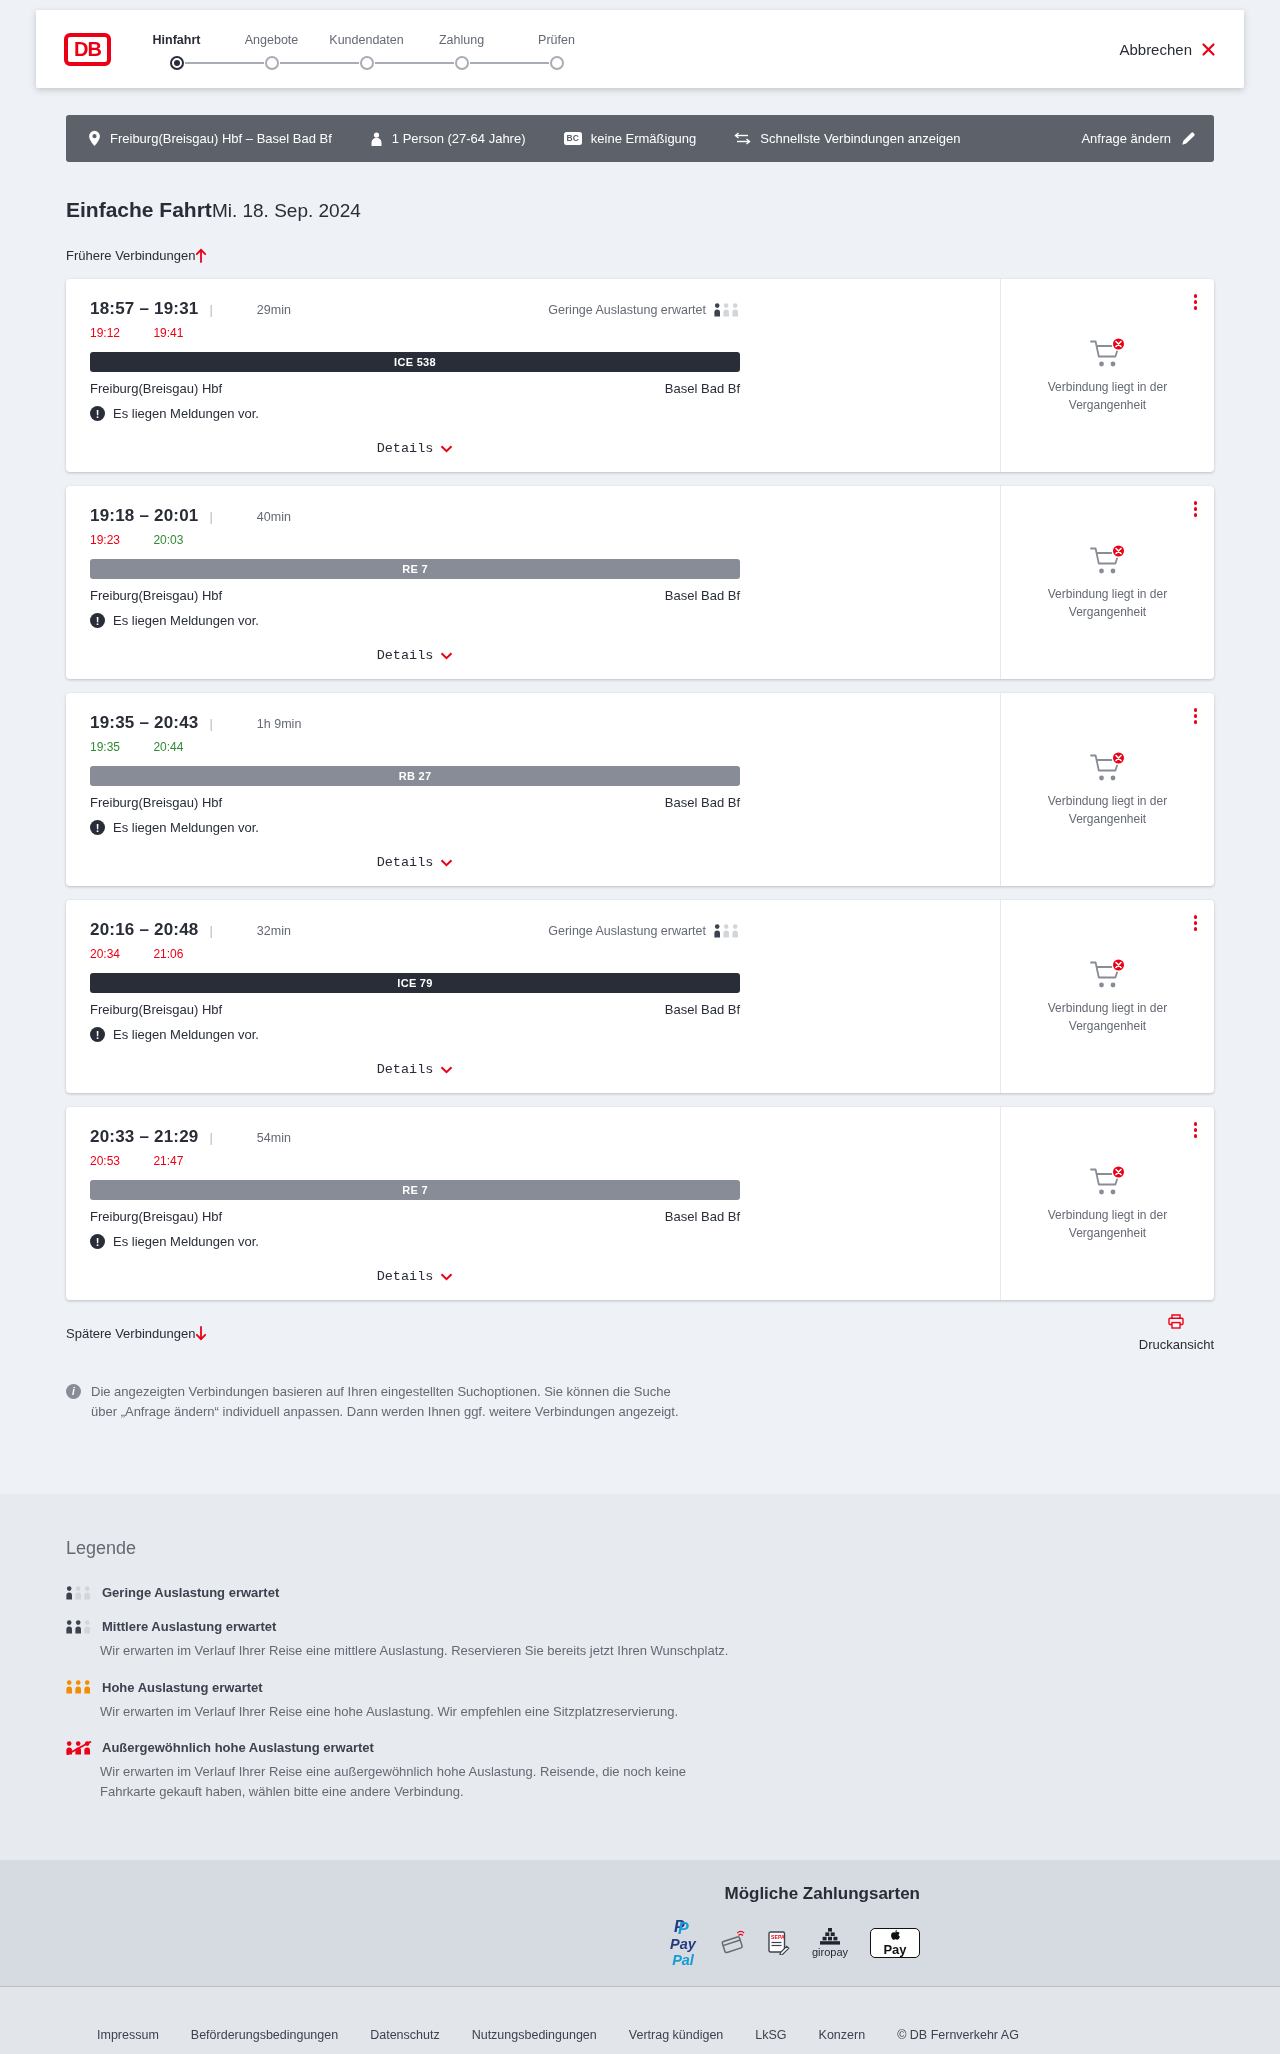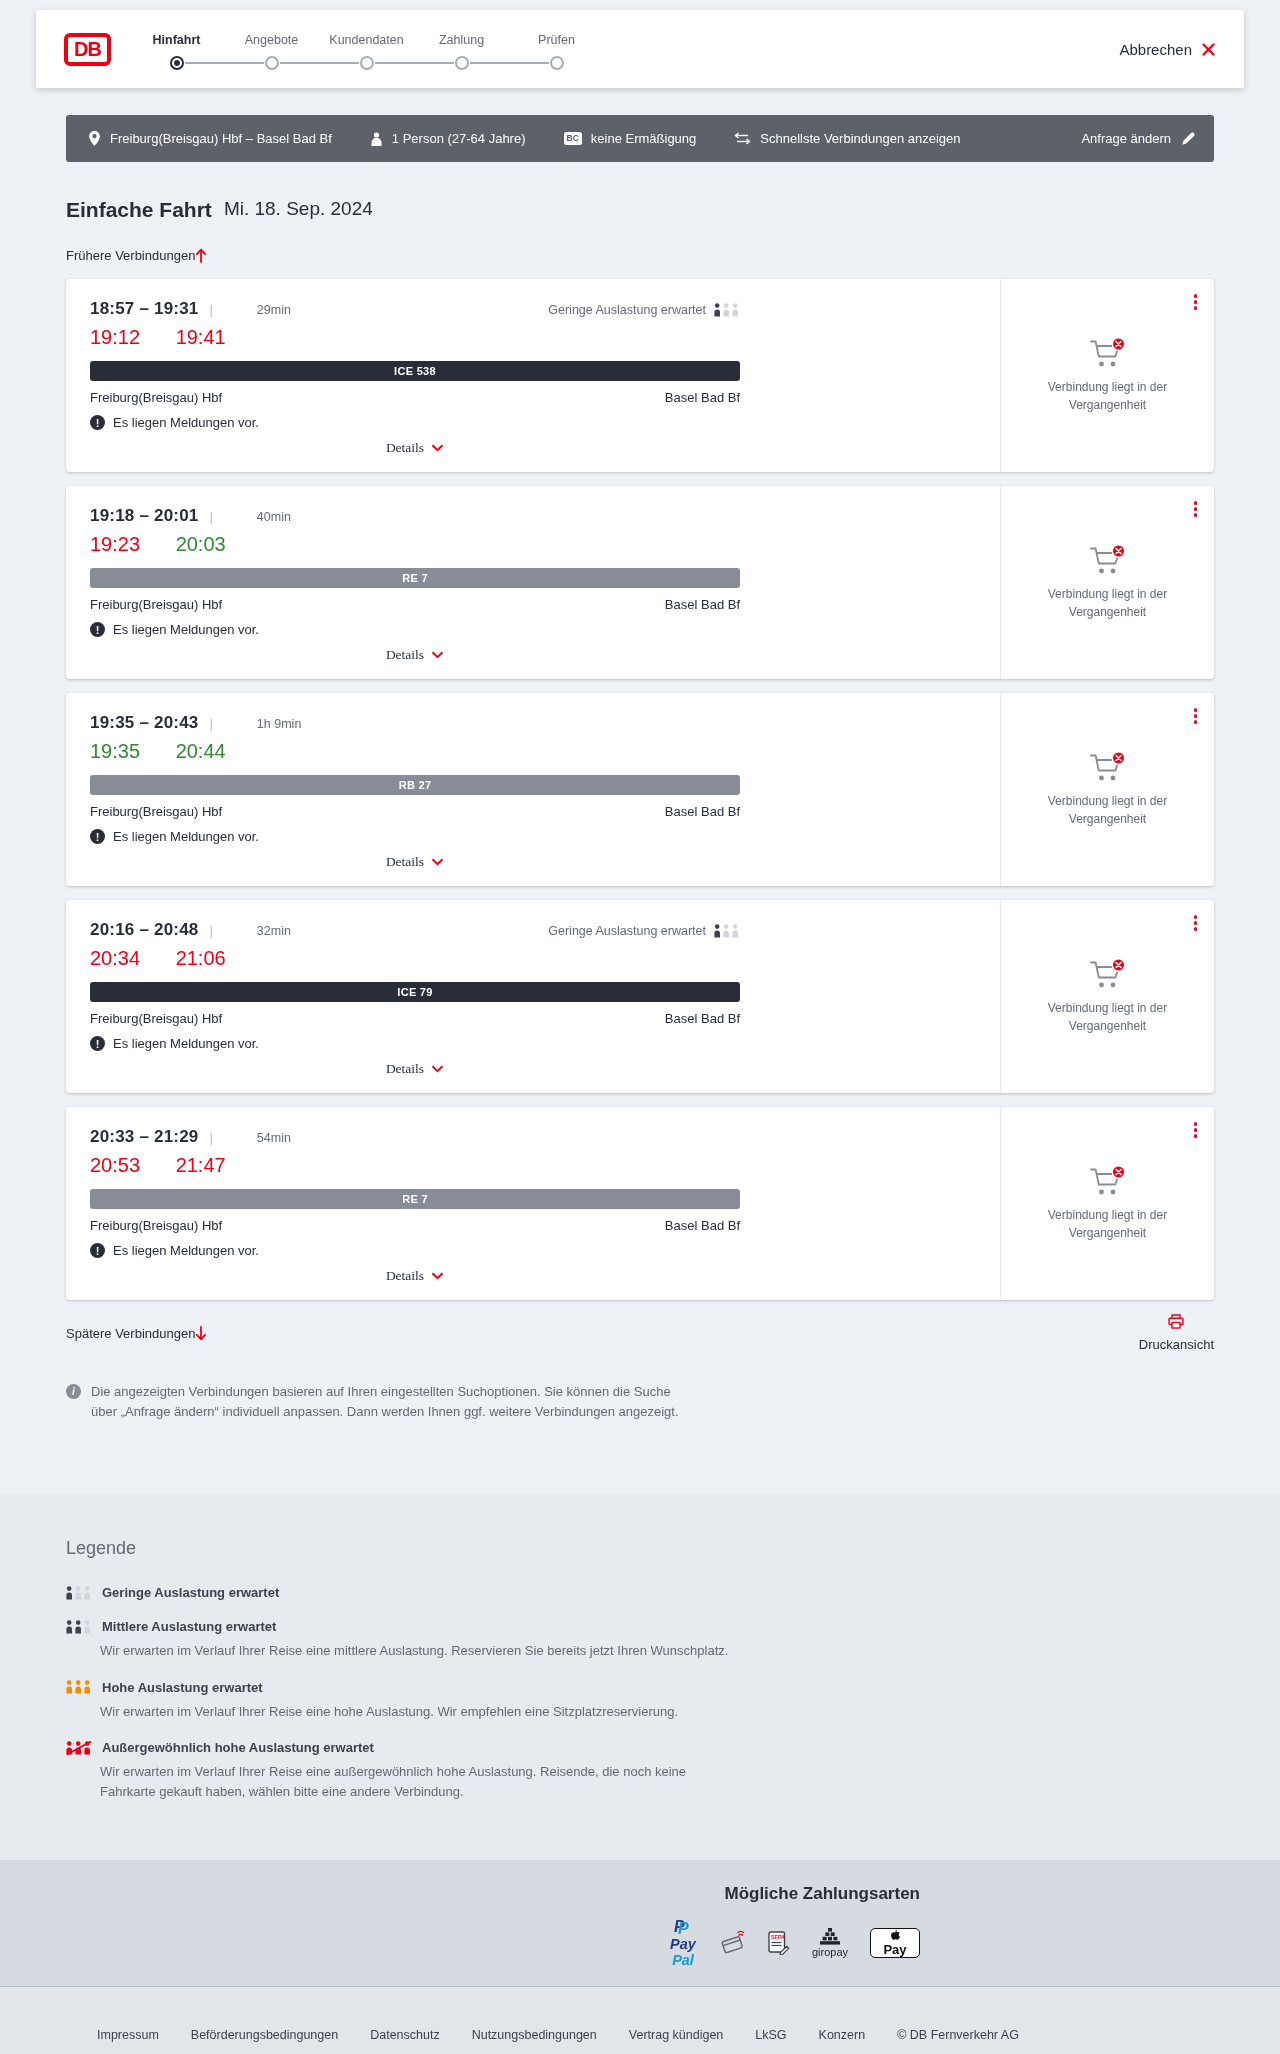--- a/index.html
+++ b/index.html
@@ -53,59 +53,59 @@
   }
   .filter-item{display:flex;align-items:center;gap:9px;white-space:nowrap;}
   .bc-badge{
     background:#fff;color:var(--bar-bg);font-size:8.5px;font-weight:bold;border-radius:2.5px;
     padding:2px 3px;line-height:1;display:inline-block;
   }
   .filter-edit{margin-left:auto;display:flex;align-items:center;gap:10px;background:none;border:none;color:#fff;
     font-family:inherit;font-size:13px;cursor:pointer;}
   
   .main{padding:0 66px 72px;}
-  .page-title-row{margin-top:36px;display:flex;align-items:flex-start;gap:12px;}
+  .page-title-row{margin-top:36px;display:flex;align-items:flex-end;}
   .page-title{font-size:21px;font-weight:bold;color:var(--dark);}
   .page-date{font-size:19px;color:var(--dark);font-weight:400;}
   .shift-link{
     display:flex;align-items:center;background:none;border:none;cursor:pointer;
     font-family:inherit;font-size:13px;color:var(--dark);padding:0;
   }
   .earlier-link{margin-top:26px;margin-bottom:16px;}
   
   .card{
     background:#fff;border-radius:4px;box-shadow:0 1px 3px rgba(40,45,55,.25);
     margin-bottom:14px;height:193px;display:flex;position:relative;
   }
   .card-main{padding:20px 0 12px 24px;width:674px;display:flex;flex-direction:column;}
   .card-content{width:650px;display:flex;flex-direction:column;height:100%;}
   .row-top{display:flex;align-items:baseline;}
   .time-range{font-size:17px;font-weight:bold;color:var(--dark);letter-spacing:.2px;}
   .pipe{color:#b5b9bf;margin:0 11px;font-size:13px;}
   .duration{font-size:12.5px;color:var(--gray-text);margin-left:33px;}
   .occupancy{margin-left:auto;display:flex;align-items:center;gap:8px;font-size:12.5px;color:var(--gray-text);}
-  .rt-times{margin-top:7px;font-size:20px;}
+  .rt-times{margin-top:7px;font-size:12px;}
   .rt-dep{margin-right:30px;}
   .delayed{color:var(--brand-red);}
   .ontime{color:var(--ontime-green);}
   .train-bar{
     margin-top:12px;height:20px;border-radius:3px;display:flex;align-items:center;justify-content:center;
     color:#fff;font-size:11px;font-weight:bold;letter-spacing:.3px;
   }
   .train-ice{background:var(--dark);}
   .train-regional{background:var(--train-gray);}
   .stations{display:flex;justify-content:space-between;margin-top:9px;font-size:13px;color:var(--dark);}
   .message-row{margin-top:10px;display:flex;align-items:center;gap:8px;font-size:13px;color:var(--dark);}
   .warn-icon{
     width:15px;height:15px;border-radius:50%;background:var(--dark);color:#fff;flex:0 0 auto;
     font-size:11px;font-weight:bold;display:flex;align-items:center;justify-content:center;
   }
   .details-btn{
     margin-top:auto;align-self:center;display:flex;align-items:center;gap:7px;background:none;border:none;
-    font-family:Liberation Serif, serif;font-size:13.5px;color:var(--dark);cursor:pointer;padding:4px 6px;
+    font-family:Liberation Mono, monospace;font-size:13.5px;color:var(--dark);cursor:pointer;padding:4px 6px;
   }
   .card-side{
     margin-left:auto;width:214px;border-left:1px solid #e6e8ec;
     display:flex;flex-direction:column;align-items:center;justify-content:center;padding:10px 32px;
   }
   .kebab{
     position:absolute;top:10px;right:12px;background:none;border:none;cursor:pointer;
     display:flex;flex-direction:column;gap:2.5px;padding:5px;
   }
   .kdot{width:3.5px;height:3.5px;border-radius:50%;background:var(--brand-red);}

